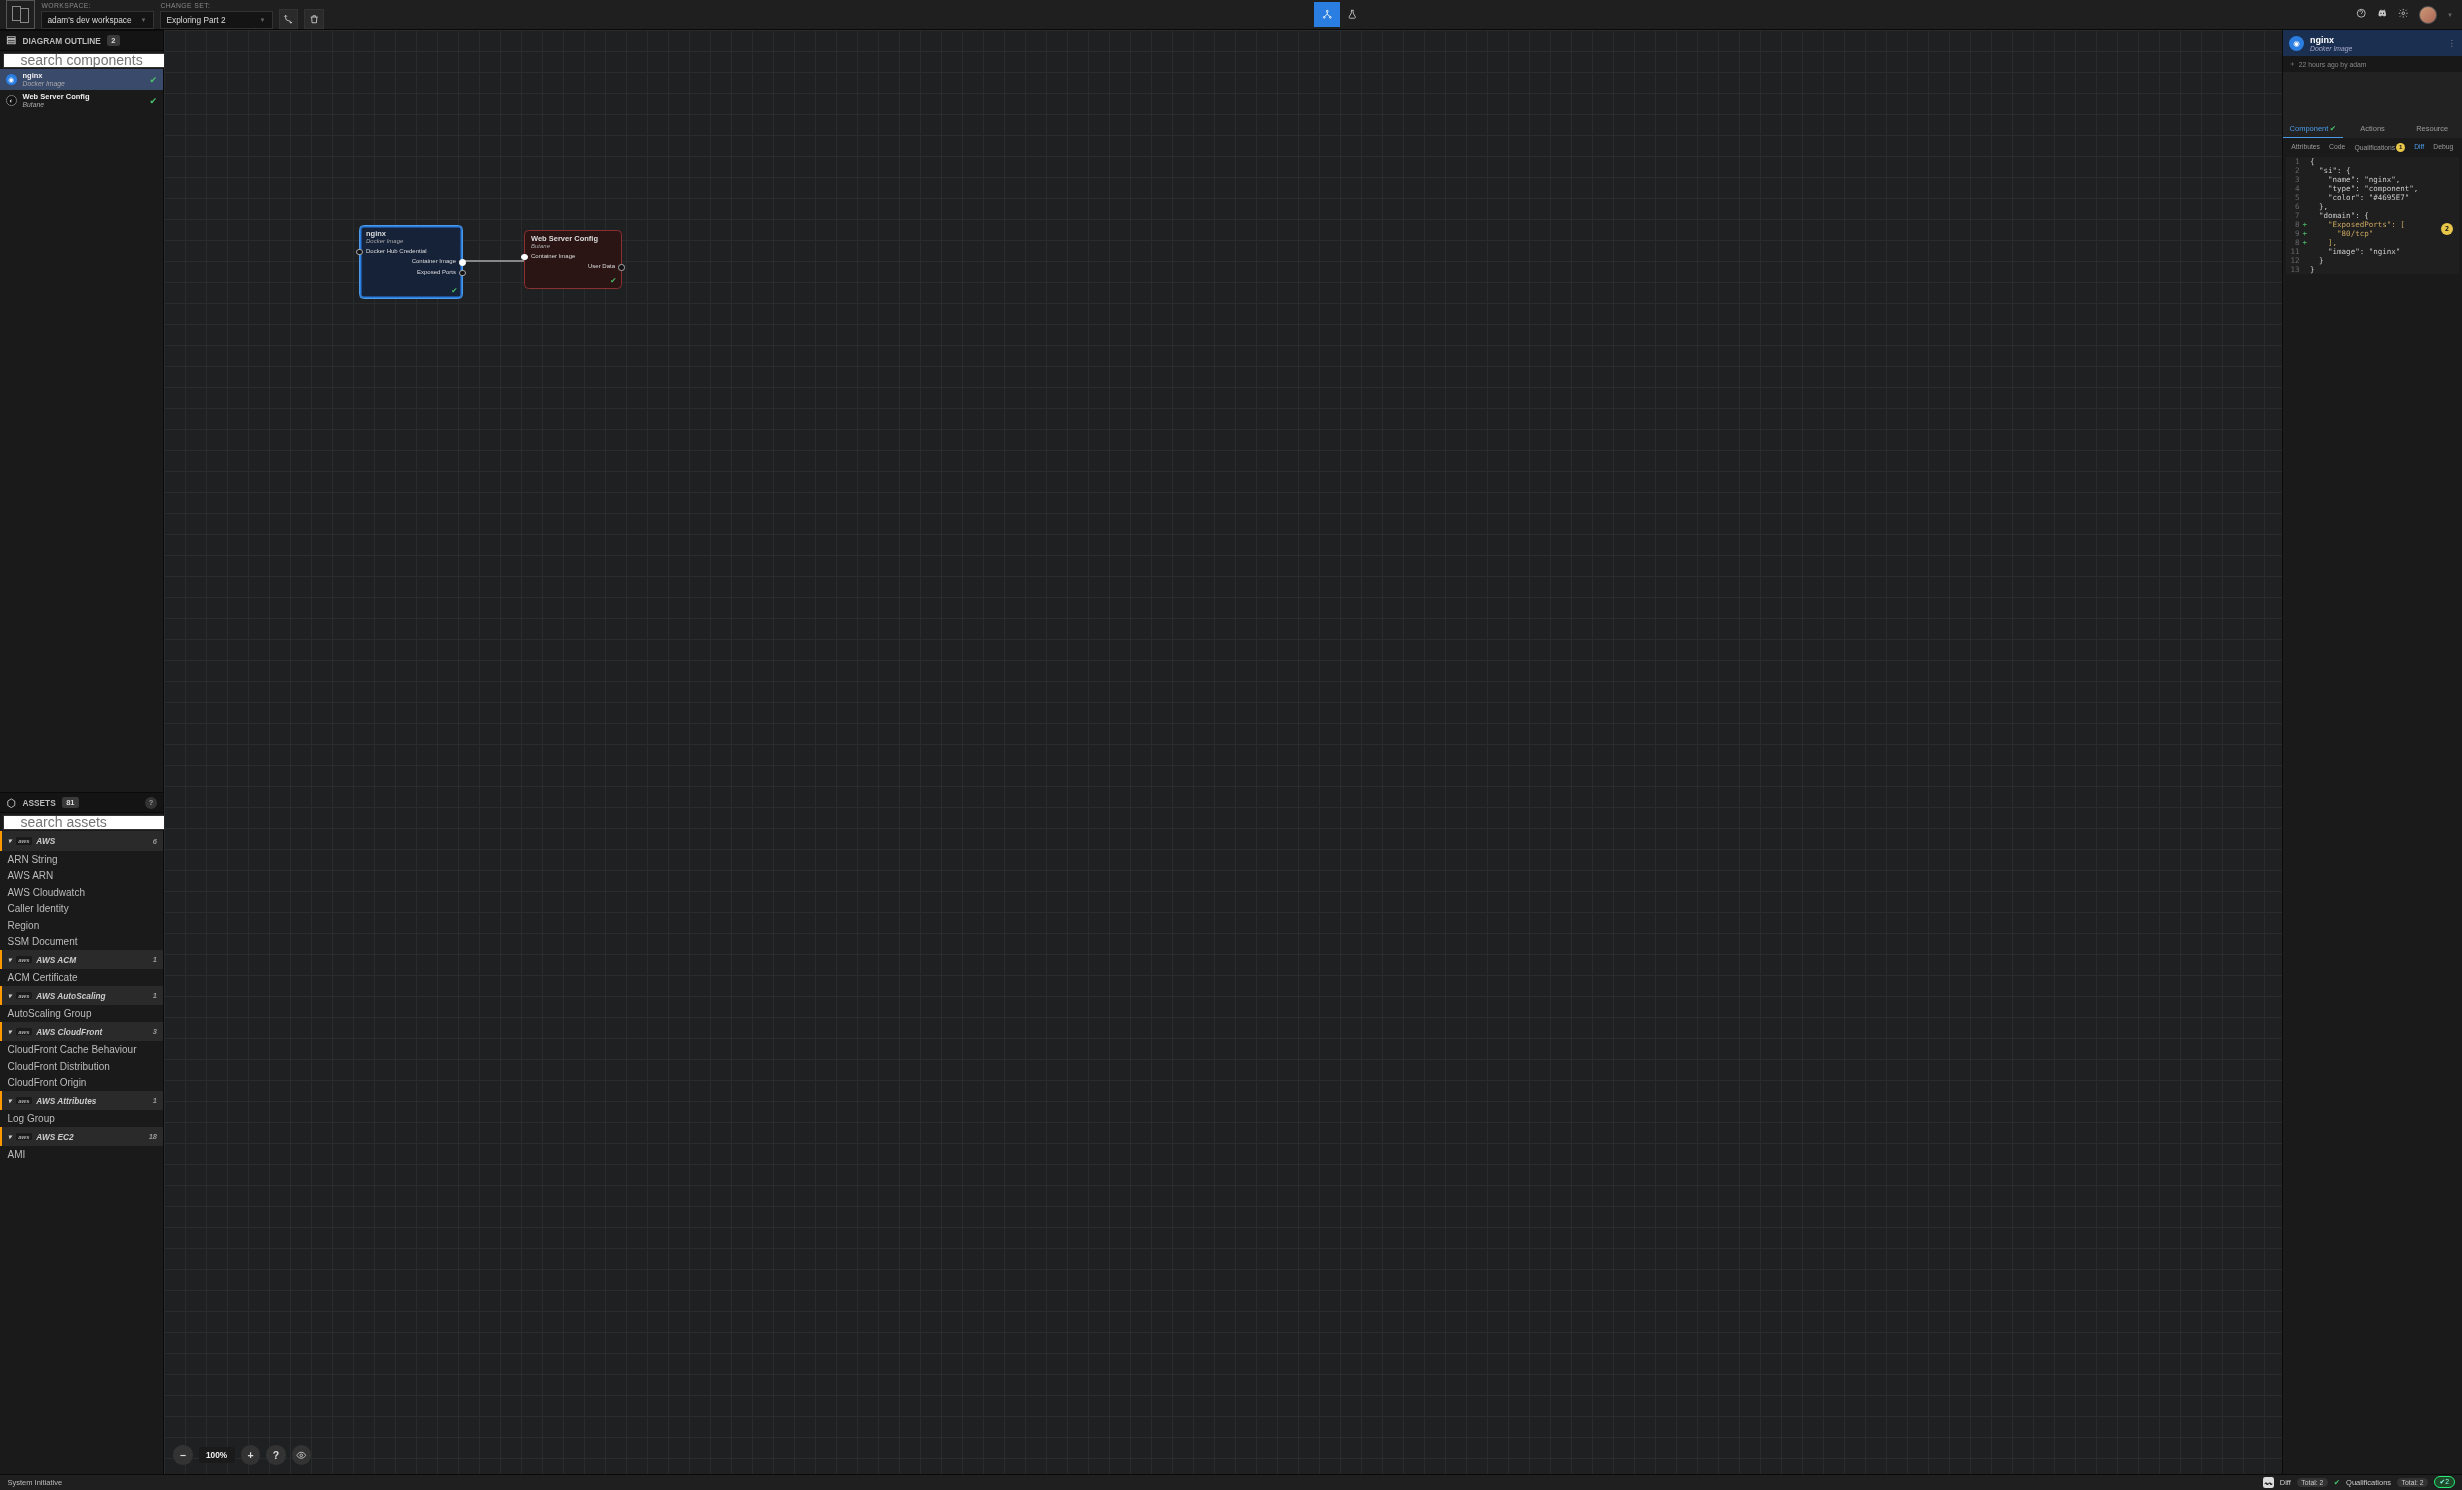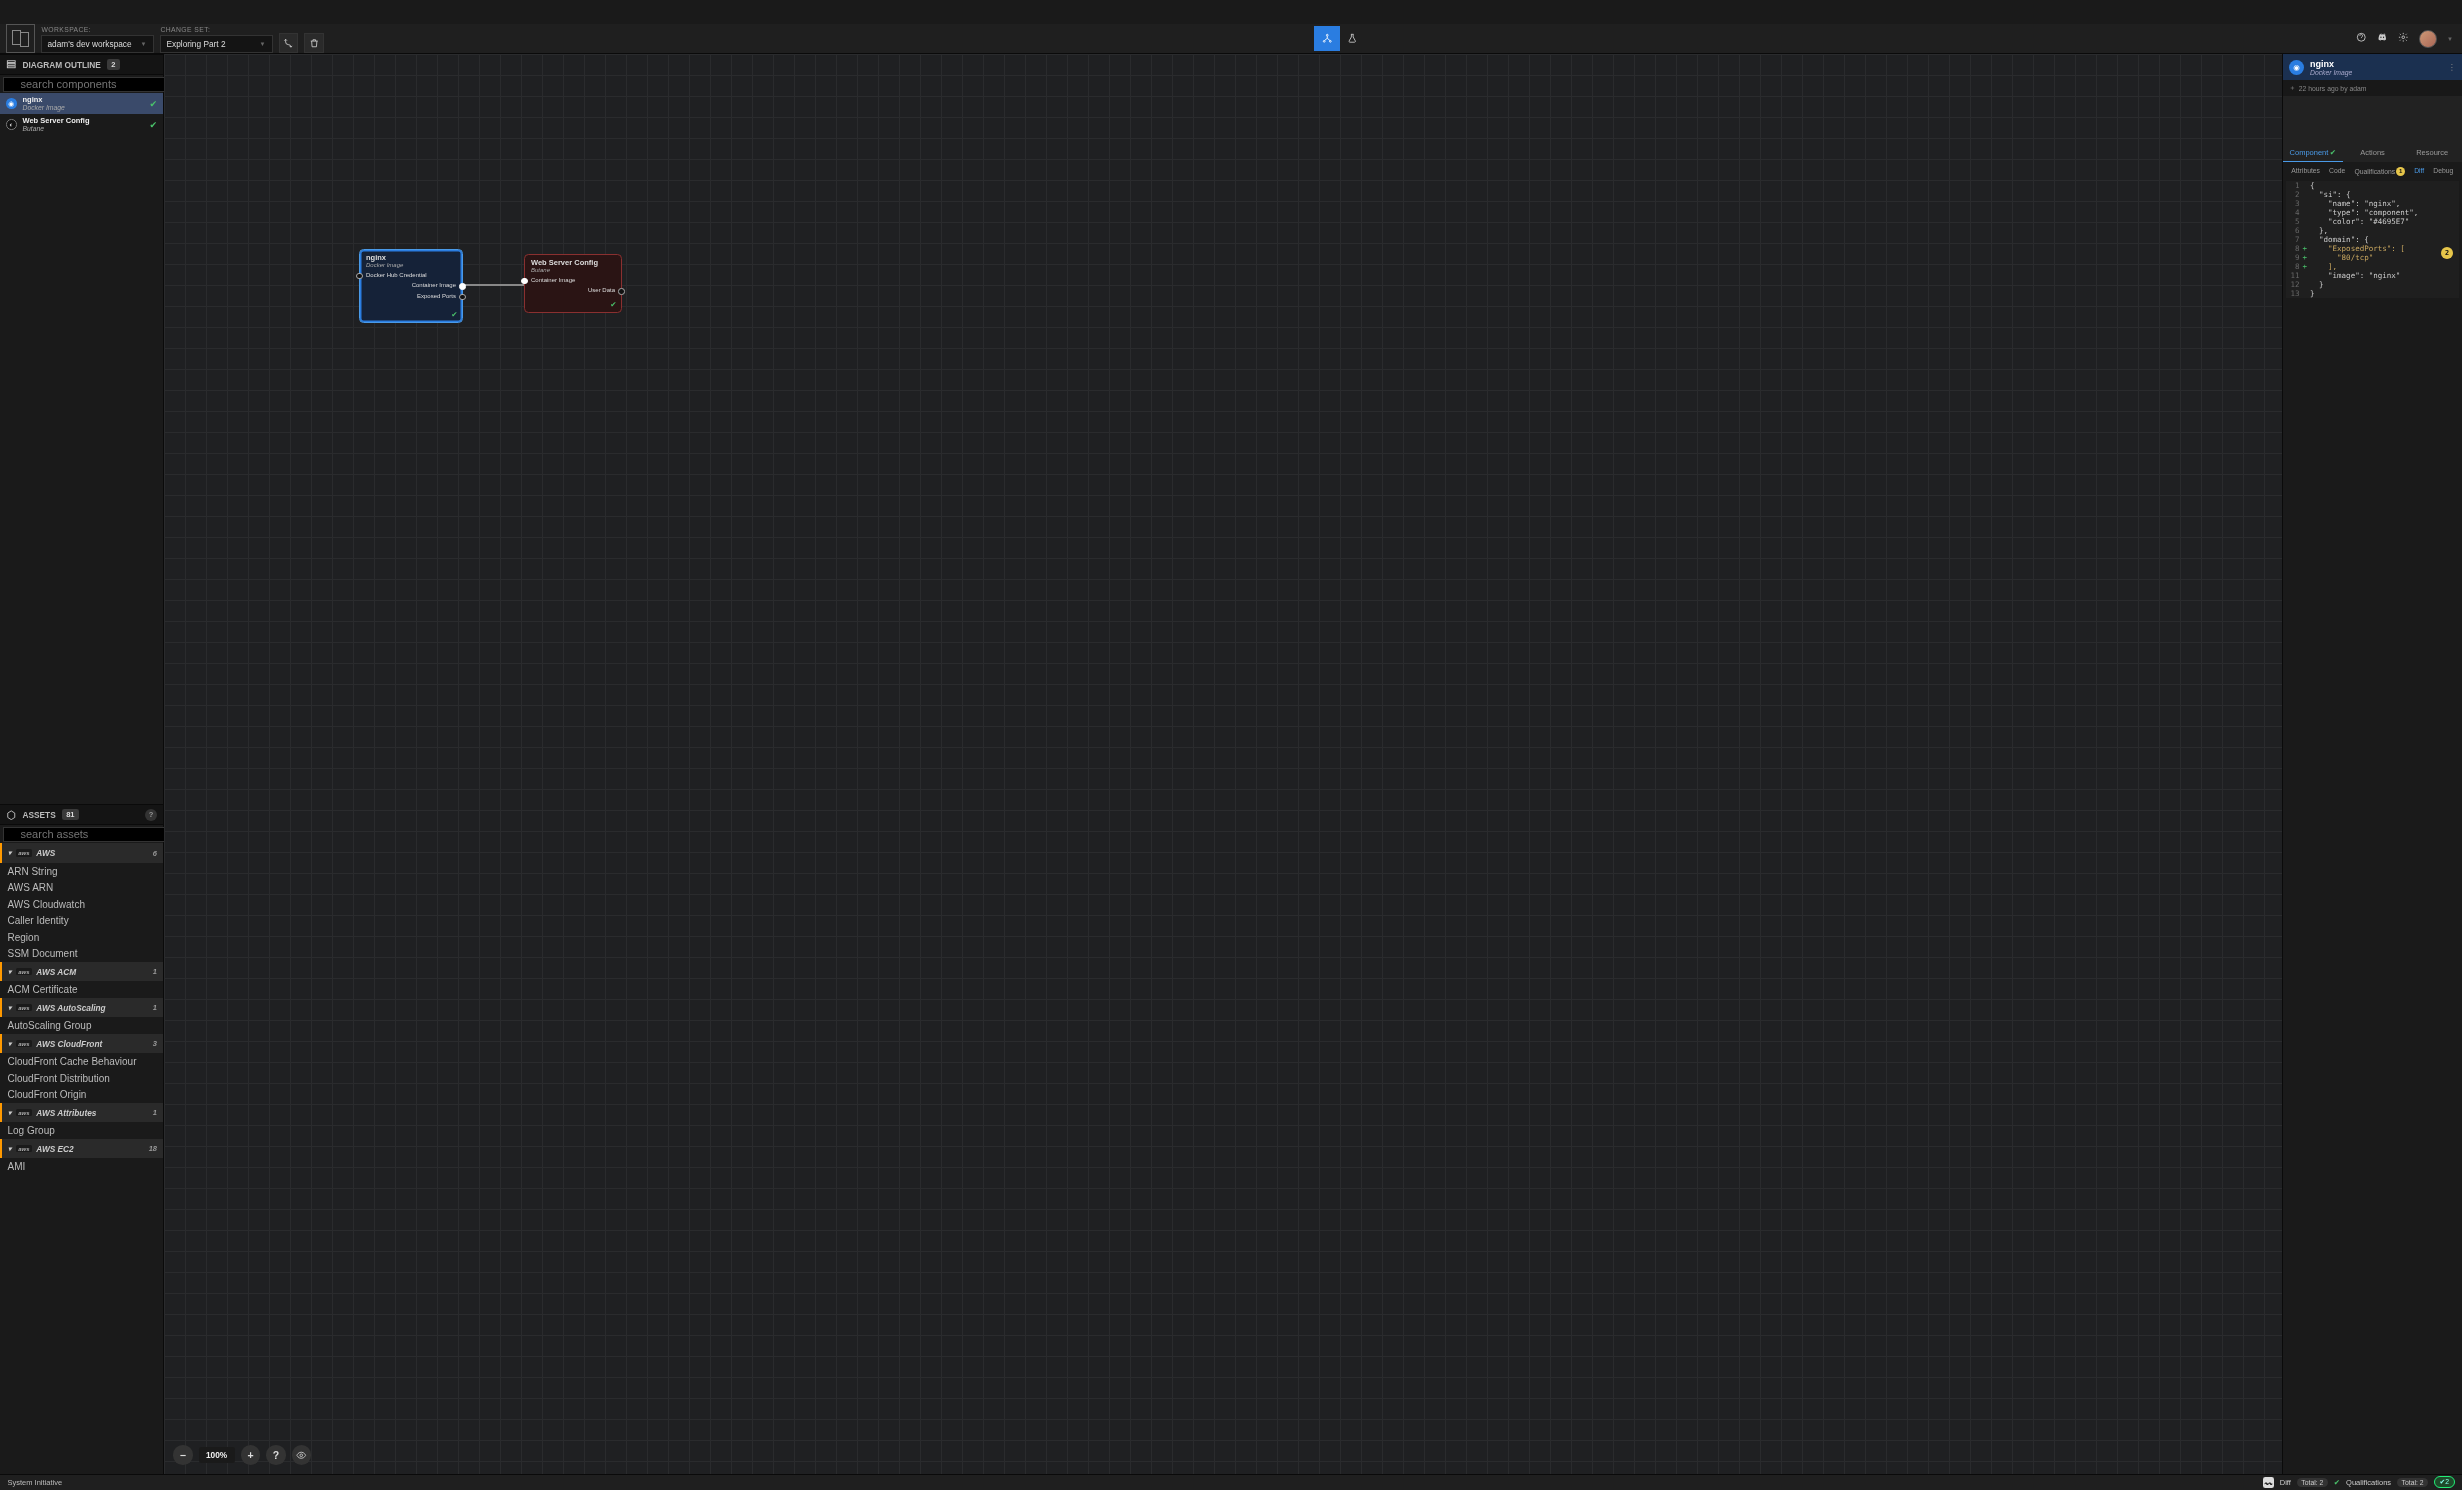--- a/index.html
+++ b/index.html
@@ -15,21 +15,20 @@
   flex-direction: column;
 }
 .topbar {
   height: 30px;
   background: #1f1f1f;
   display: flex;
   align-items: center;
   padding: 0 6px;
   gap: 6px;
   border-bottom: 0.8px solid #0a0a0a;
-  margin-top: 24px;
 }
 .logo-box {
   width: 28.5px; height: 28.5px;
   border: 0.8px solid #555;
   display: flex; align-items: center; justify-content: center;
   position: relative;
 }
 .logo-box::before { content:""; position:absolute; left:4.5px; top:4.5px; width:7.5px; height:13.5px; border:0.8px solid #888; }
 .logo-box::after  { content:""; position:absolute; right:4.5px; bottom:4.5px; width:7.5px; height:13.5px; border:0.8px solid #888; }
 
@@ -63,21 +62,21 @@
 .avatar { width:18px; height:18px; border-radius:50%; background: linear-gradient(135deg,#c97,#a65); border:0.8px solid #555; }
 .main { flex:1; display:flex; min-height:0; }
 .left-col { width: 164px; background:#1a1a1a; display:flex; flex-direction:column; border-right:0.8px solid #0a0a0a; }
 .panel-header {
   height:21px; background:#141414; display:flex; align-items:center; padding:0 6px; gap:6px;
   font-weight:600; font-size:8.3px; color:#bbb; border-bottom:0.8px solid #0a0a0a; border-top:0.8px solid #0a0a0a;
 }
 .badge-count { background:#3a3a3a; color:#ddd; padding:0.8px 4.5px; border-radius:2.3px; font-size:7.5px; font-weight:600; }
 .search-row { display:flex; align-items:center; height:18px; padding:1.5px 3px; gap:3px; }
 .search-input {
-  flex:1; background:#000000; border:0.8px solid #333; height:15px; padding:0 4.5px 0 16.5px; color:#888; font-size:11px; position:relative;
+  flex:1; background:#ffffff; border:0.8px solid #333; height:15px; padding:0 4.5px 0 16.5px; color:#888; font-size:14px; position:relative;
 }
 .search-wrap { position:relative; flex:1; }
 .search-wrap::before { content:"🔍"; position:absolute; left:4.5px; top:2.3px; font-size:7.5px; color:#666; filter: grayscale(1) opacity(0.6); }
 .filter-btn { width:16.5px; height:15px; background:#2a7de1; display:flex; align-items:center; justify-content:center; color:#fff; border-radius:1.5px;}
 .outline-list .item {
   display:flex; align-items:center; gap:6px; padding:3px 6px; height:21px; cursor:pointer;
 }
 .outline-list .item.selected { background:#3a4a6a; }
 .outline-list .dot { width:10.5px; height:10.5px; border-radius:50%; display:flex; align-items:center; justify-content:center; font-size:6.8px; }
 .dot.docker { background:#2a7de1; color:#fff; }

